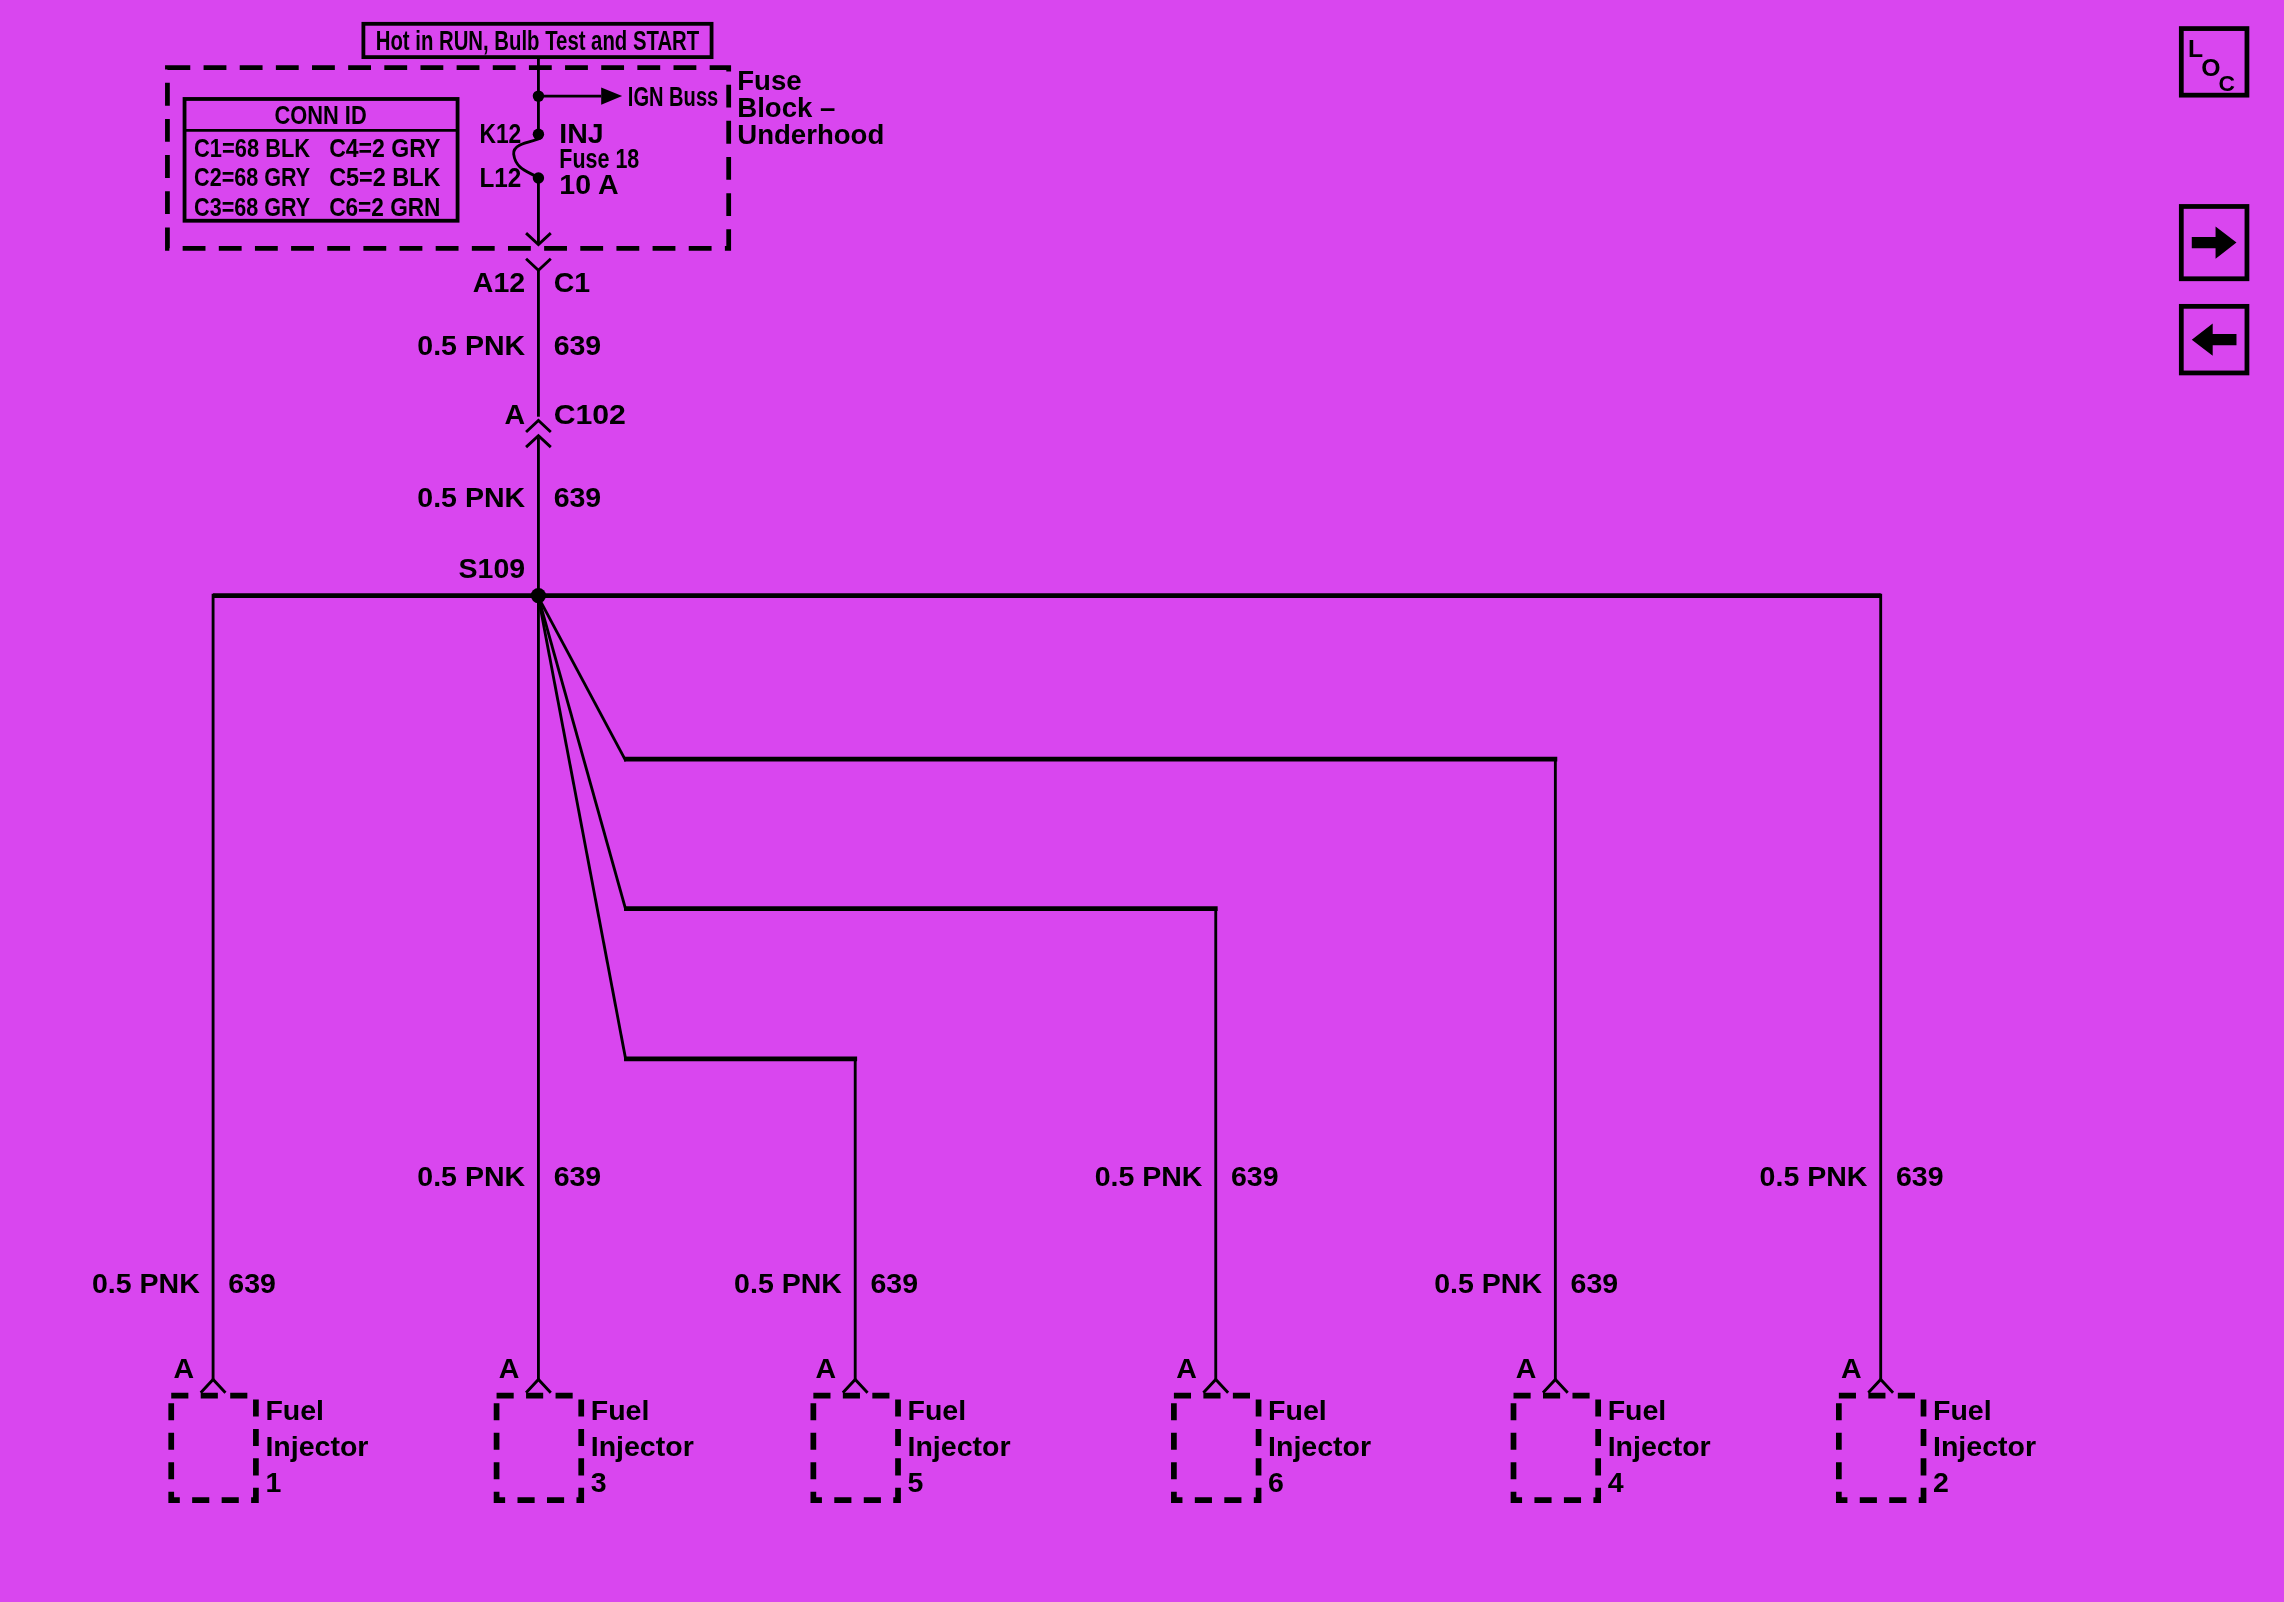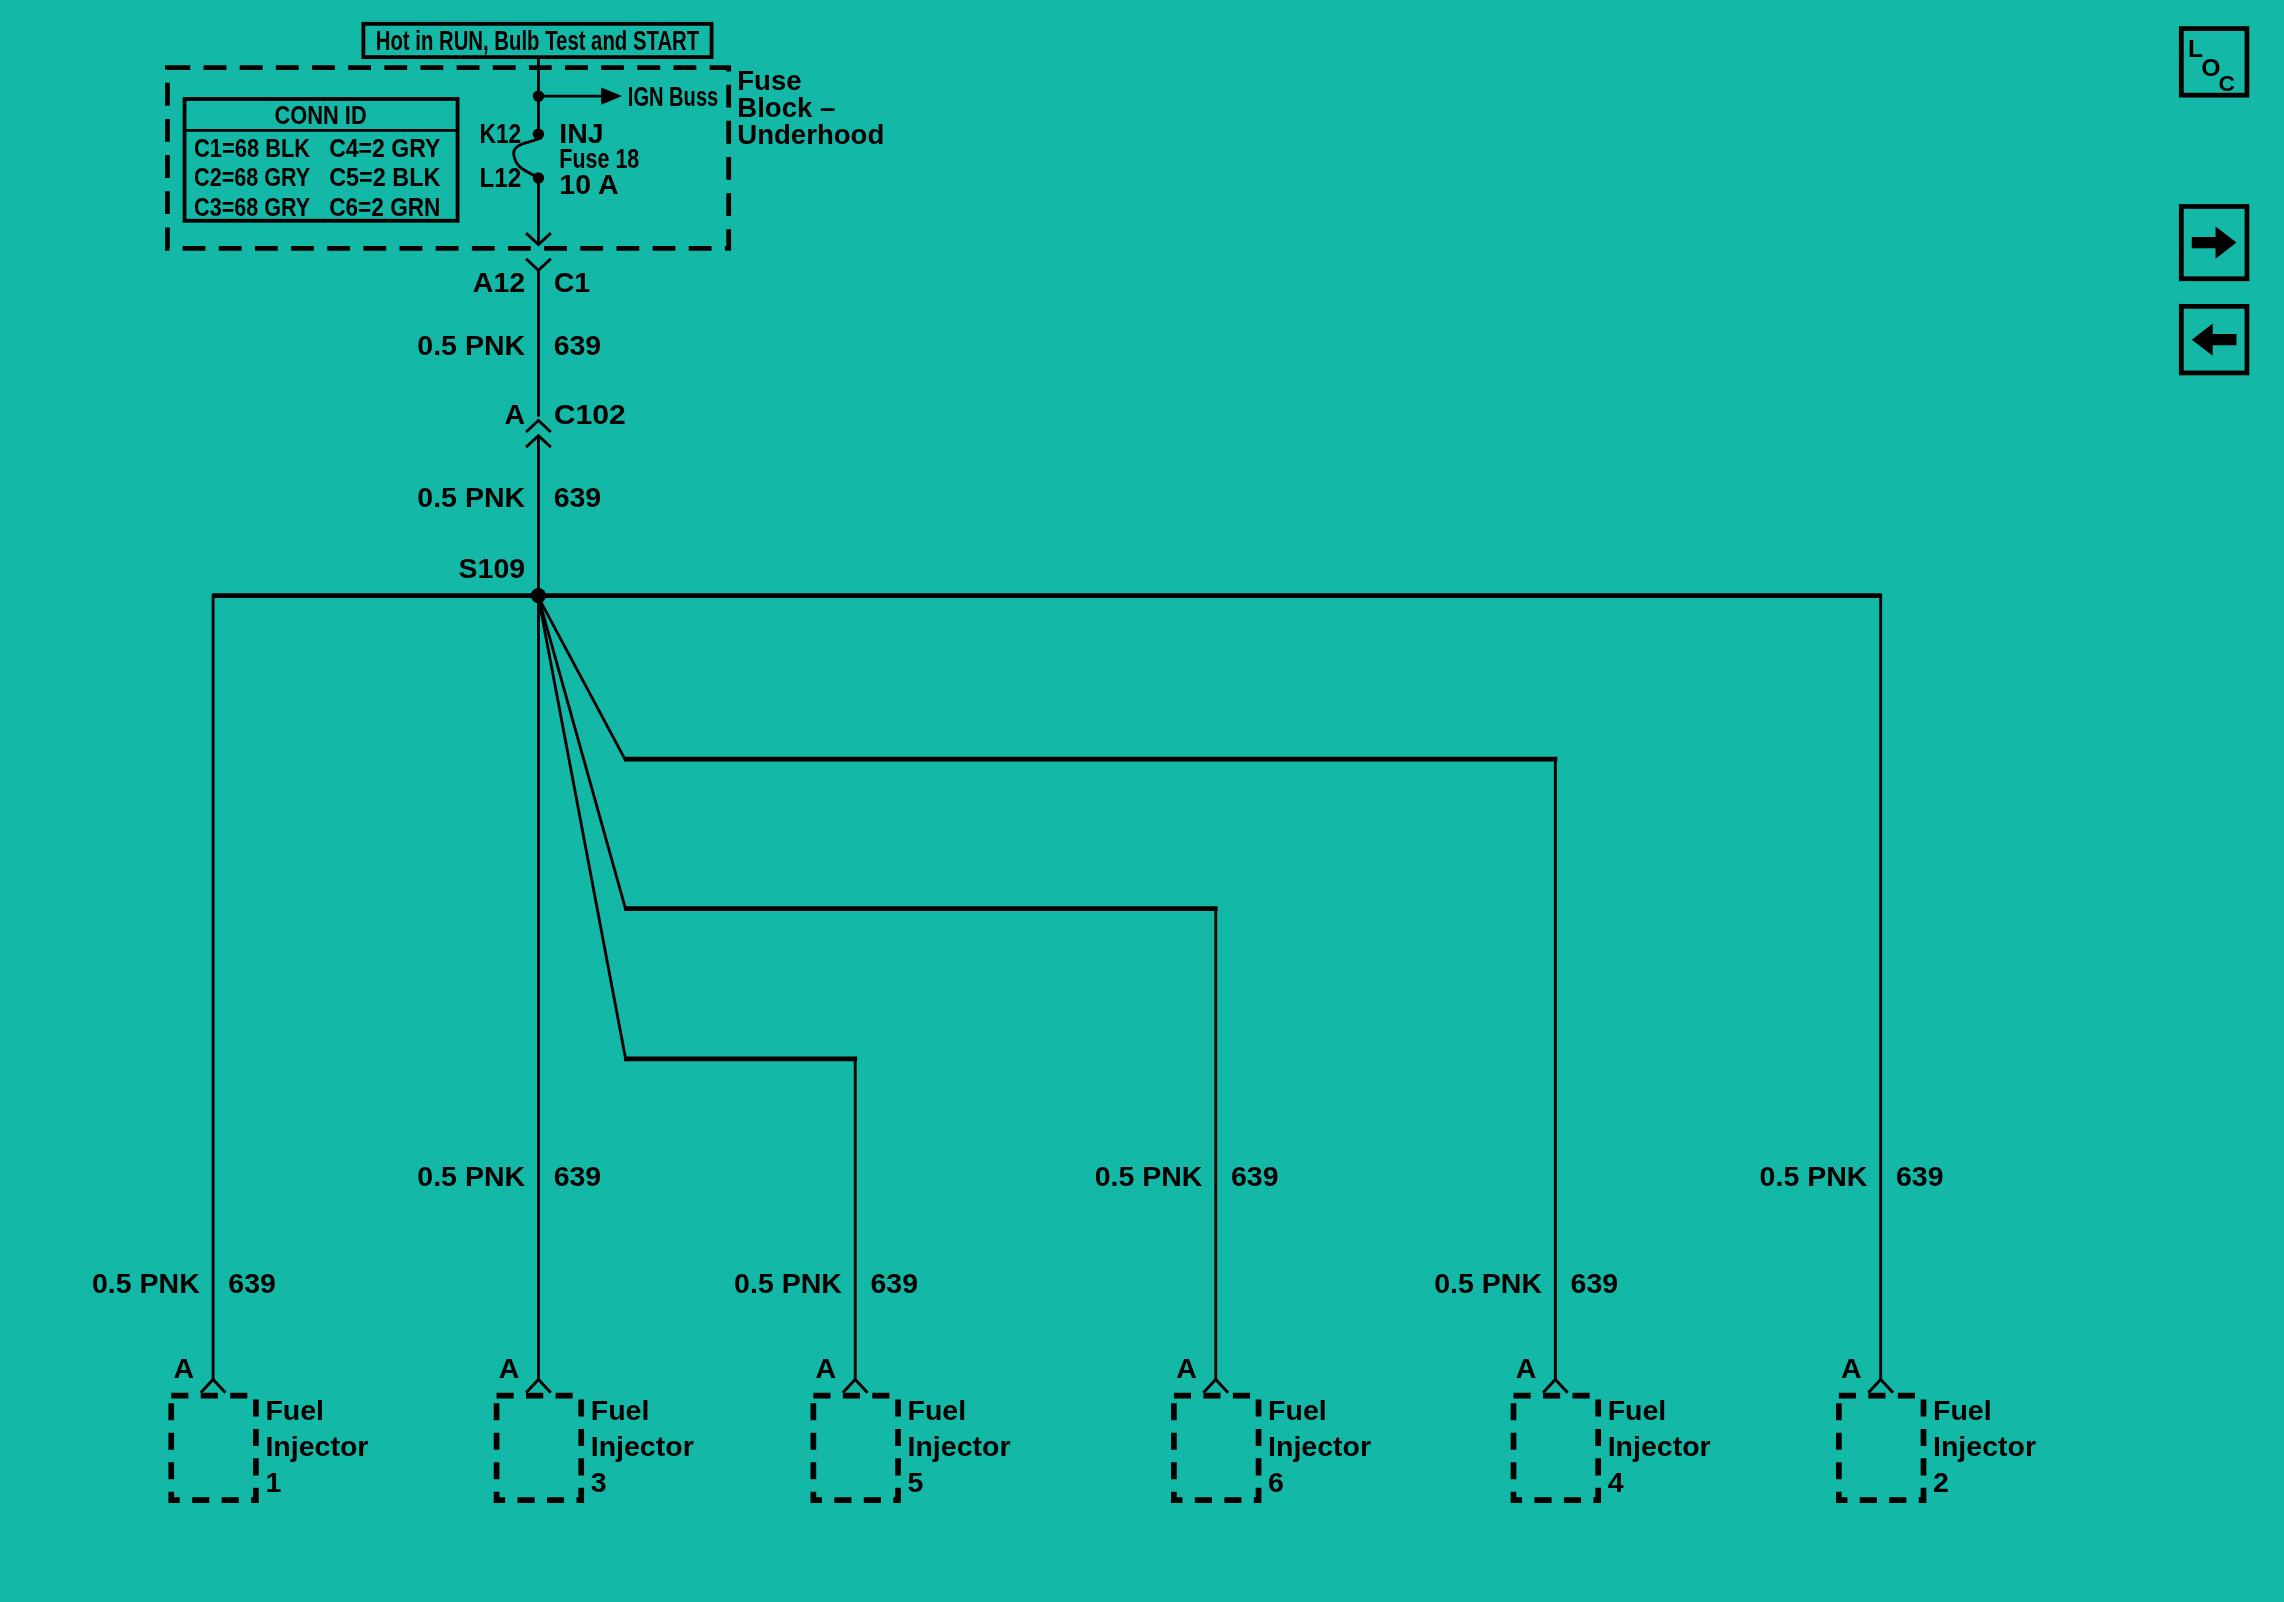--- a/index.html
+++ b/index.html
@@ -1,16 +1,16 @@
 <!DOCTYPE html>
 <html style="font-size:15px"><head>
 <meta charset="utf-8">
 <style>
   html,body{margin:0;padding:0;background:#ffffff;}
-  #stage{position:relative;width:2285px;height:1603px;background:#14b8a6;overflow:hidden;}
+  #stage{position:relative;width:2285px;height:1603px;background:#d946ef;overflow:hidden;}
   svg{position:absolute;left:0;top:0;}
   svg text{font-family:"Liberation Sans","DejaVu Sans",sans-serif;font-weight:bold;fill:#000;}
   .fs30{font-size:30px;} .fs29{font-size:29px;} .fs28{font-size:28px;} .fs26{font-size:26px;} .fs24{font-size:24px;}
   .end{text-anchor:end;} .mid{text-anchor:middle;}
   .ln{stroke:#000;fill:none;}
   .w3{stroke-width:3;} .w4{stroke-width:4;} .w5{stroke-width:5;}
   .dashbox{stroke:#000;fill:none;stroke-width:5;stroke-dasharray:24 14;}
   .injbox{stroke:#000;fill:none;stroke-width:6;stroke-dasharray:18 13;}
   .solid{fill:#000;stroke:none;}
 </style>

